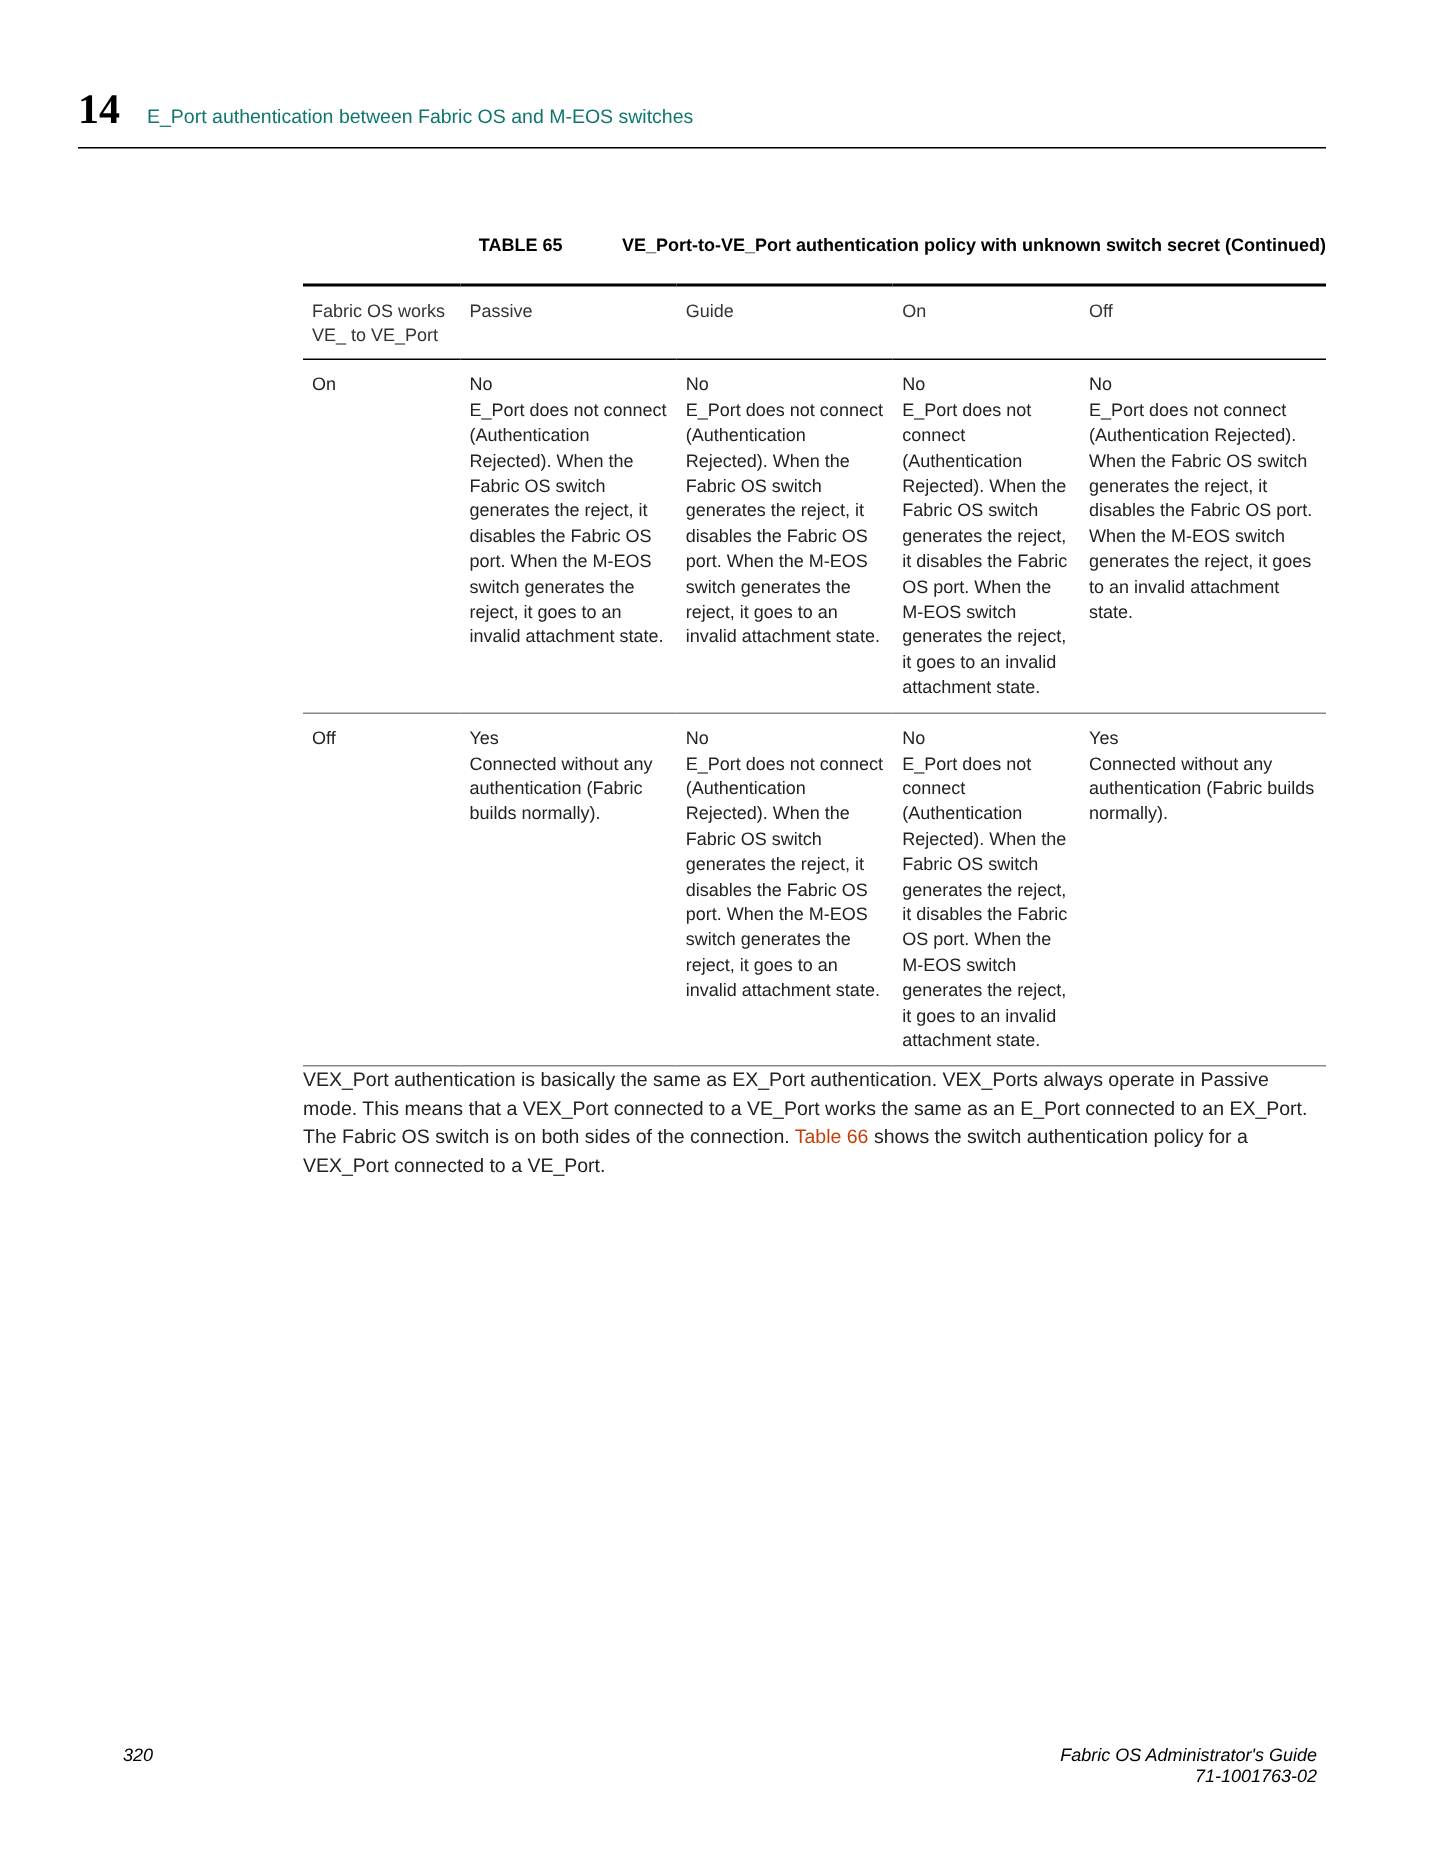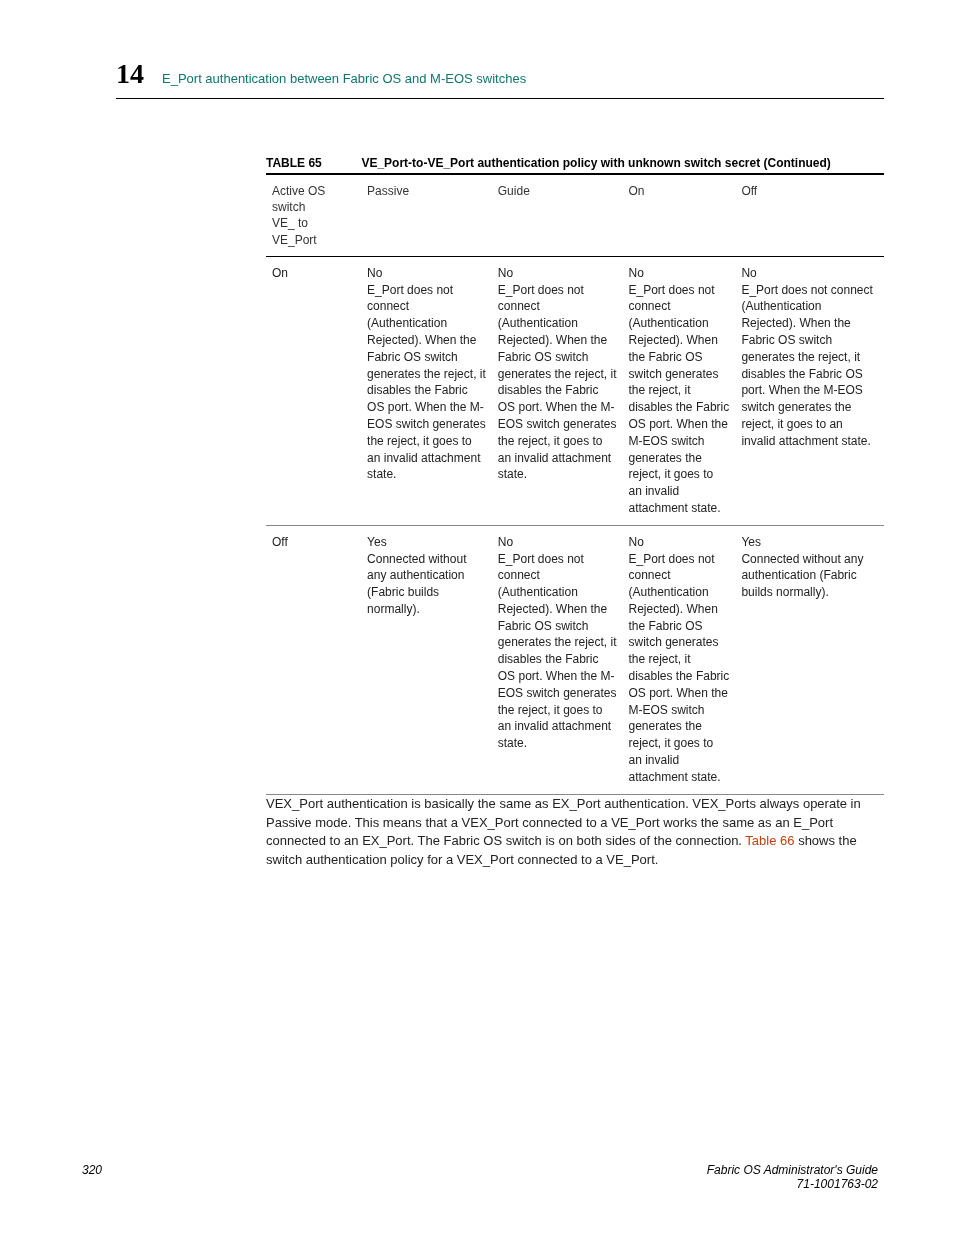--- a/index.html
+++ b/index.html
@@ -7,21 +7,21 @@
     padding: 0;
     font-family: Arial, Helvetica, sans-serif;
     color: #000;
     background: #fff;
     width: 954px;
     height: 1235px;
     position: relative;
     box-sizing: border-box;
   }
   .page {
-    padding: 58px 70px 0 116px;
+    padding: 58px 70px 0 52px;
     box-sizing: border-box;
     height: 100%;
     position: relative;
   }
   .header {
     display: flex;
     align-items: baseline;
     border-bottom: 1px solid #000;
     padding-bottom: 8px;
     margin-bottom: 56px;
@@ -34,21 +34,22 @@
   }
   .headertext {
     font-size: 13px;
     color: #0f766e;
   }
   .content {
     margin-left: 150px;
   }
   .table-caption {
     font-size: 13px;
-    margin-bottom: 3px;
+    margin-bottom: 19px;
+    text-align: right;
   }
   .table-caption .tlabel {
     font-weight: bold;
     font-family: Arial, sans-serif;
     font-size: 12px;
     text-transform: uppercase;
     letter-spacing: 0px;
     margin-right: 36px;
   }
   .table-caption .ttitle {
@@ -141,21 +142,21 @@
     <table class="datatable">
       <colgroup>
         <col class="c1">
           <col class="c2">
           <col class="c3">
           <col class="c4">
           <col class="c5">
       </colgroup>
       <thead>
         <tr>
-          <th><span class="cell-answer">Active OS switch
+          <th><span class="cell-answer">Fabric OS works
 VE_ to VE_Port</span></th>
           <th>Passive</th>
           <th>Guide</th>
           <th>On</th>
           <th>Off</th>
         </tr>
       </thead>
       <tbody>
         <tr>
           <td>On</td>

